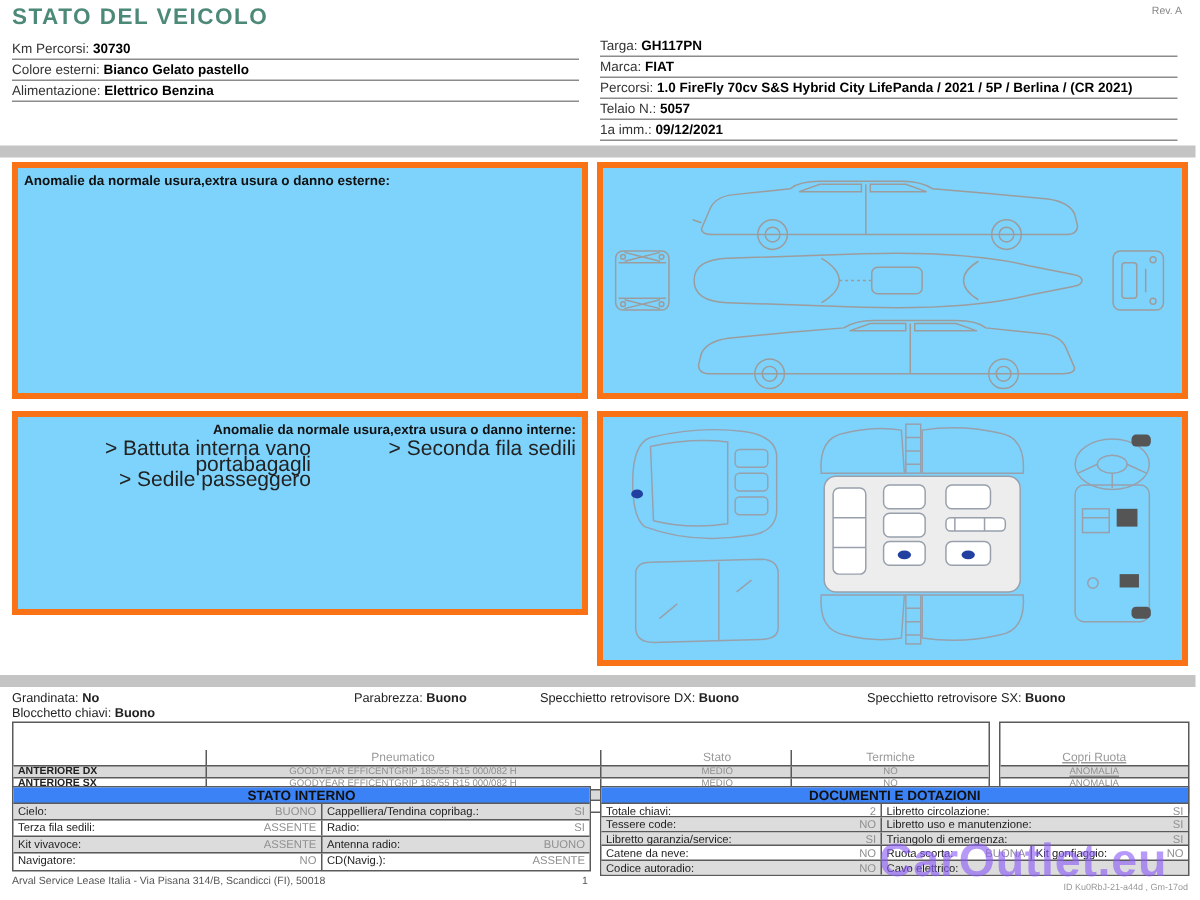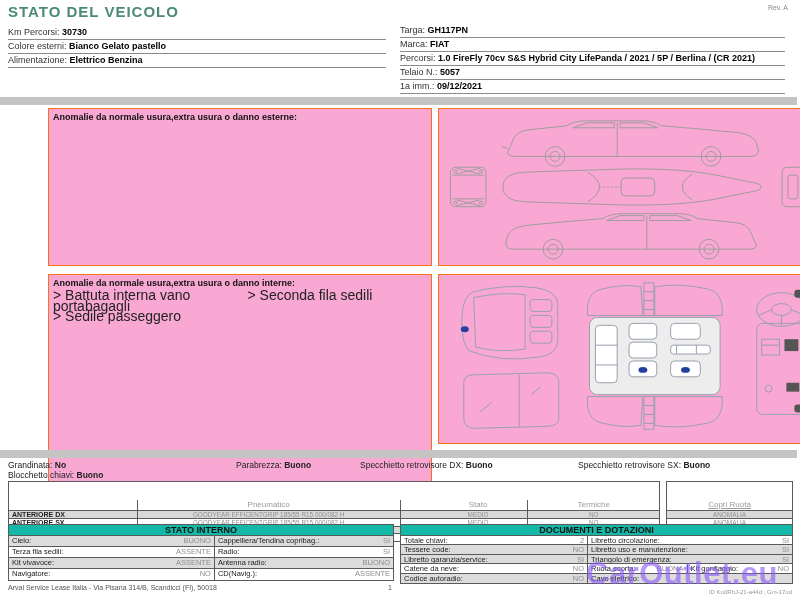--- a/index.html
+++ b/index.html
@@ -15,24 +15,24 @@
   .field .lbl { color:#333; }
   .field .val { font-weight:bold; color:#000; }
   #hdr-left  { left:8px;   top:26px; width:378px; }
   #hdr-right { left:400px; top:24px; width:385px; }
 
   .graybar { left:0; width:797px; height:8px; background:#c4c4c4; }
   #graybar1 { top:97px; }
   #graybar2 { top:450px; }
 
   
-  .panel { border:1px solid #f97316; background:#f9a8d4;margin-left:40px; }
+  .panel { border:4px solid #f97316; background:#7dd3fc; }
   #panel-ext-notes { left:8px;   top:108px; width:384px; height:158px; }
   #panel-ext-diag  { left:398px; top:108px; width:394px; height:158px; }
-  #panel-int-notes { left:8px;   top:274px; width:384px; height:208px; }
+  #panel-int-notes { left:8px;   top:274px; width:384px; height:136px;text-align:right; }
   #panel-int-diag  { left:398px; top:274px; width:394px; height:170px; }
   .panel-title { font-size:9px; font-weight:bold; padding:3px 4px 2px; color:#111; }
   .anom-cols { display:flex; font-size:14px; padding:0 4px; line-height:10.5px; }
   .anom-col1 { width:195px; }
   .anom-col2 { width:180px; }
   .diag-wrap { width:100%; height:100%; display:flex; align-items:center; justify-content:center; }
 
   
   #cond-row { left:8px; top:460px; width:784px; height:20px; font-size:8.5px; }
   #cond-row .cond { position:absolute; white-space:nowrap; }
@@ -58,21 +58,21 @@
   .tc.stato{ width:128px;padding-left:28px; }
   .tc.term { width:132px; }
   .tc.full { width:100%;text-decoration:underline; }
   .tc.hd { font-size:8px; color:#9a9a9a; text-align:center; }
   .tc.v  { font-size:6.4px; color:#8f8f8f; text-align:center; }
 
   
   .btbl { border:1px solid #5a5a5a; font-size:7.5px; background:#fff; }
   #tbl-interno   { left:8px;   top:524px; width:386px; }
   #tbl-documenti { left:400px; top:524px; width:393px; }
-  .btbl .thead { background:#14b8a6; font-weight:bold; font-size:9px; text-align:center; height:11px; line-height:11px; border-bottom:1px solid #5a5a5a; color:#111; }
+  .btbl .thead { background:#3b82f6; font-weight:bold; font-size:9px; text-align:center; height:11px; line-height:11px; border-bottom:1px solid #5a5a5a; color:#111; }
   .brow { display:flex; height:11px; line-height:10.5px; border-bottom:1px solid #5a5a5a; }
   #tbl-documenti .brow { height:9.4px; line-height:9px; }
   .brow:last-child { border-bottom:none; }
   .brow.shade { background:#dcdcdc; }
   .bcell { display:flex; justify-content:space-between; padding:0 3px; border-left:1px solid #5a5a5a; overflow:hidden; white-space:nowrap; }
   .bcell:first-child { border-left:none; }
   .bcell .l { color:#222; }
   .bcell .v { color:#8f8f8f; text-align:right; }
   #tbl-interno  .h1 { width:206px; } #tbl-interno  .h2 { width:180px; }
   #tbl-documenti .d1 { width:187px; } #tbl-documenti .d2 { width:206px; }

